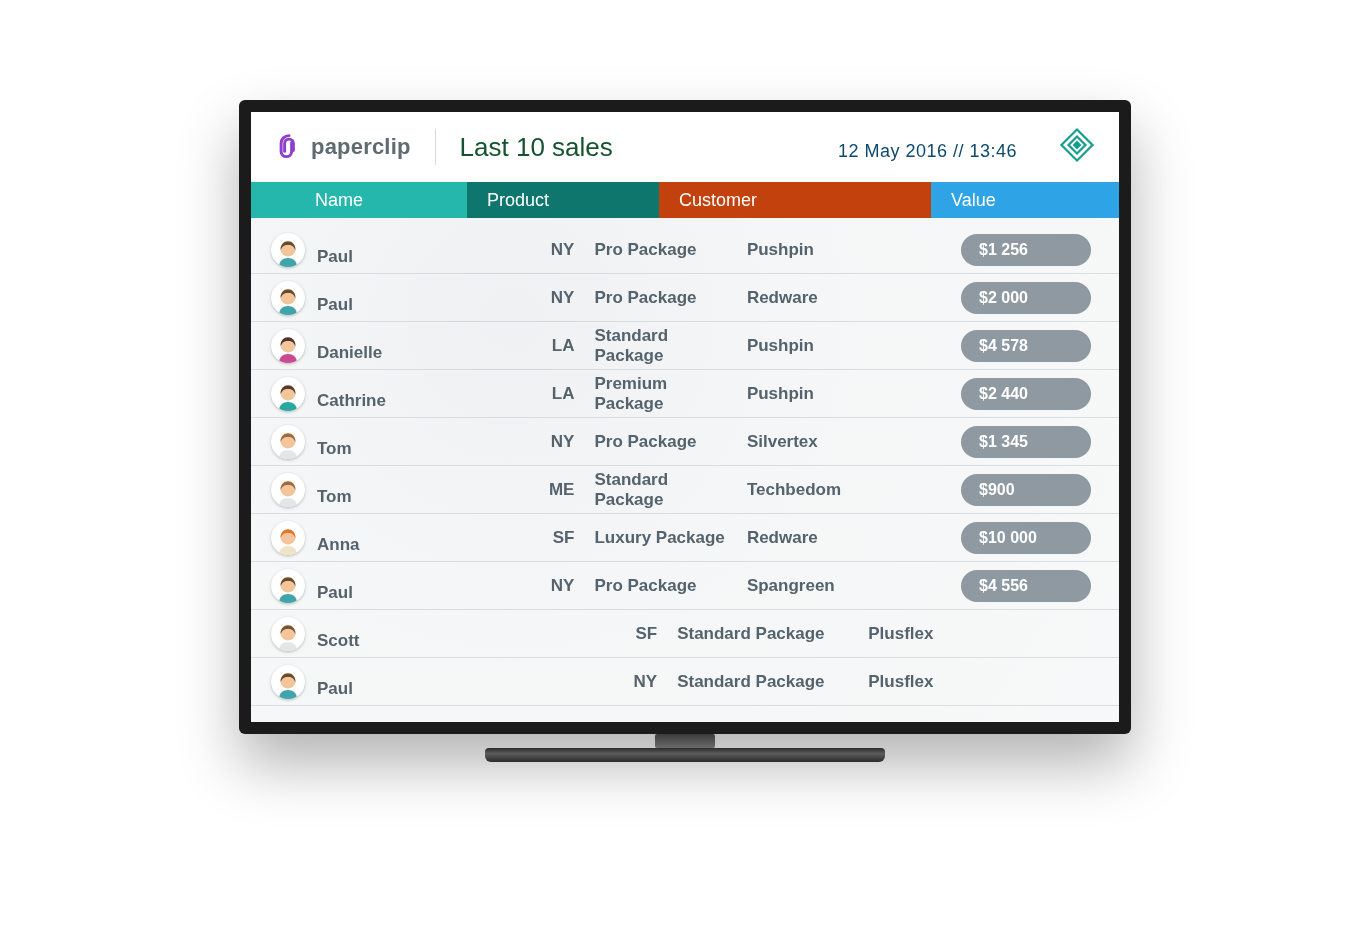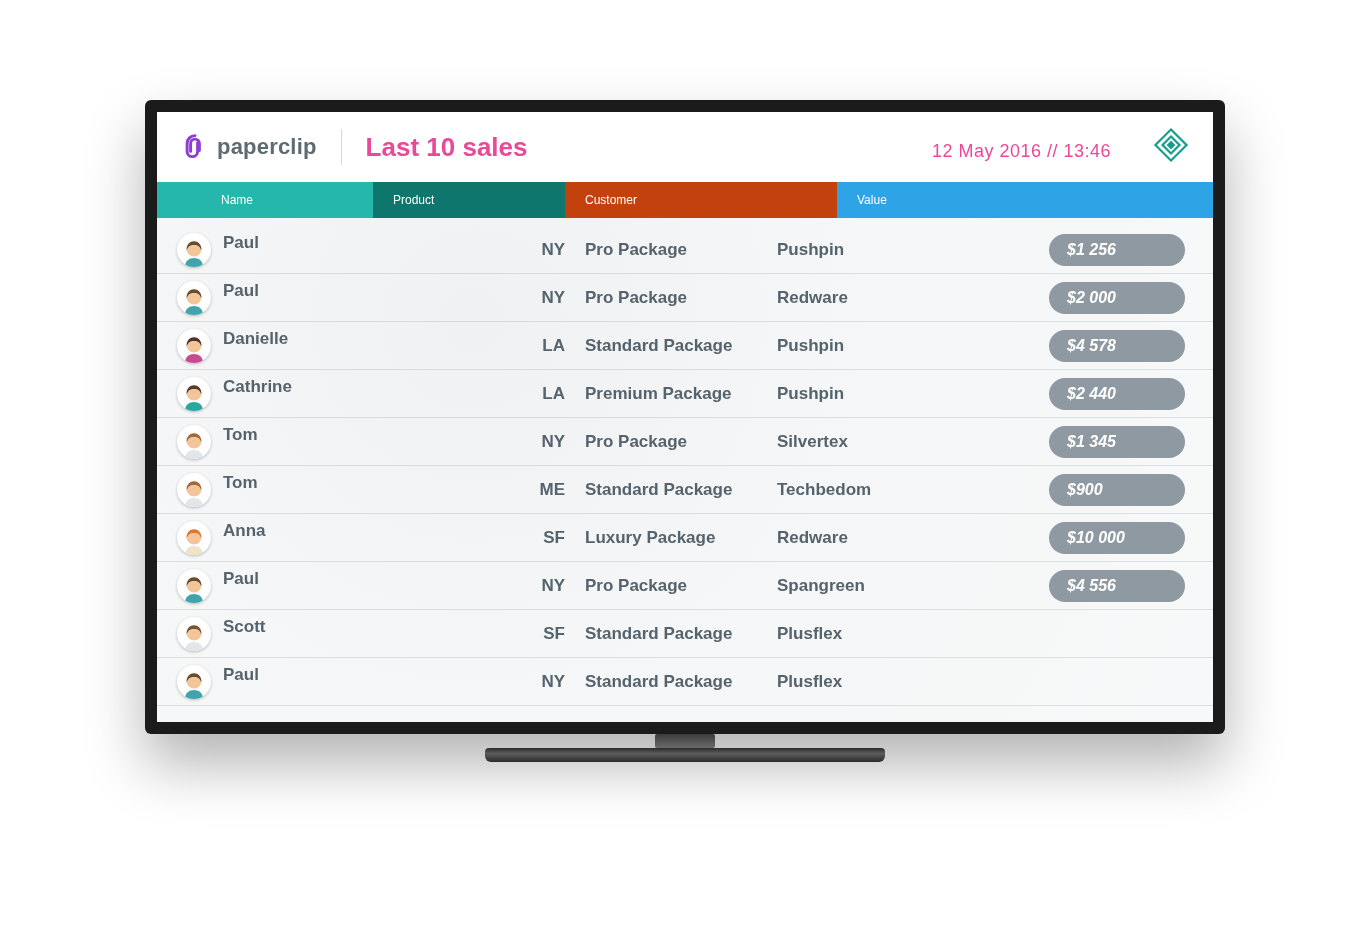--- a/index.html
+++ b/index.html
@@ -7,21 +7,21 @@
     width: 1370px;
     height: 940px;
     background: #fff;
     font-family: -apple-system, "Helvetica Neue", Arial, sans-serif;
     display: flex;
     align-items: flex-start;
     justify-content: center;
     padding-top: 100px;
   }
   .tv-frame {
-    width: 1080px;
+    width: 892px;
     background: #1b1b1b;
     border-radius: 6px;
     padding: 12px;
     box-shadow: 0 30px 60px rgba(0,0,0,0.3);
     position: relative;
   }
   .tv-stand {
     position: absolute;
     bottom: -28px;
     left: 50%;
@@ -64,32 +64,32 @@
     display:flex; align-items:center; gap:8px;
   }
   .logo-mark {
     width:28px;height:28px;
   }
   .logo-word {
     font-size:22px; font-weight:600; color:#5f6b73; letter-spacing:.2px;
   }
   .vbar { width:1px;height:36px;background:#d6dadd; }
   .title {
-    font-size:26px; font-weight:700; color:#ec4899;
+    font-size:26px; font-weight:400; color:#14532d;
   }
   .spacer{flex:1;}
-  .clock { color:#ec4899; font-size:18px; font-weight:500; letter-spacing:.5px;margin-top:8px;}
+  .clock { color:#0c4a6e; font-size:18px; font-weight:500; letter-spacing:.5px;margin-top:8px;}
   .brand-icon{ margin-left:18px; }
 
   
   .colbar {
     display:flex;
     height:36px;
     color:#fff;
-    font-size:12px;
+    font-size:18px;
     font-weight:500;
     border-radius:10px;
   }
   .colbar > div { display:flex; align-items:center; padding-left:20px;}
   .c-name    { width: 216px; background:#25b7ab; padding-left:64px !important;}
   .c-team    { width: 192px; background:#25b7ab;}
   .c-product { width: 192px; background:#0f766e;text-align:right;}
   .c-customer{ width: 272px; background:#c2410c;}
   .c-value   { flex:1;      background:#2ea3e6;}
 
@@ -103,25 +103,25 @@
   }
   .row {
     display:flex;
     align-items:center;
     height:48px;
     border-bottom:1px solid rgba(170,176,180,0.35);
     font-size:17px;
     color:#54636d;
     font-weight:600;
   }
-  .row .cell-name    { width:216px; display:flex; align-items:flex-start; gap:12px; padding-left:20px;}
+  .row .cell-name    { width:216px; display:flex; align-items:flex-end; gap:12px; padding-left:20px;}
   .row .cell-team    { width:192px; padding-left:20px;text-align:right;}
   .row .cell-product { width:192px; padding-left:20px;}
   .row .cell-customer{ width:272px; padding-left:20px;}
-  .row .cell-value   { flex:1; padding-left:20px; padding-right:28px;font-style:italic;}
+  .row .cell-value   { flex:1; padding-left:20px; padding-right:28px;}
   .avatar {
     width:34px;height:34px;border-radius:50%;
     background:#fff;
     box-shadow:0 1px 3px rgba(0,0,0,0.25);
     display:flex;align-items:flex-end;justify-content:center;
     overflow:hidden;
     flex-shrink:0;
   }
   .avatar svg{width:26px;height:30px;}
   .pill {

